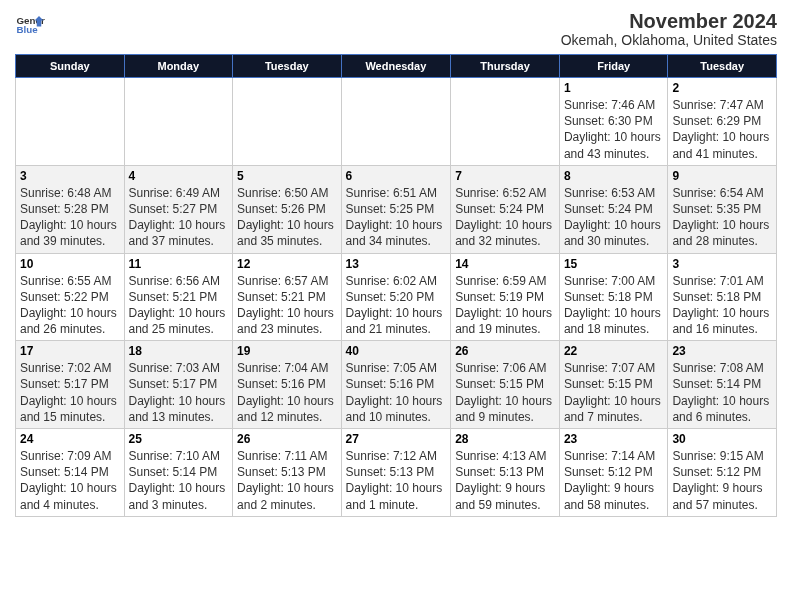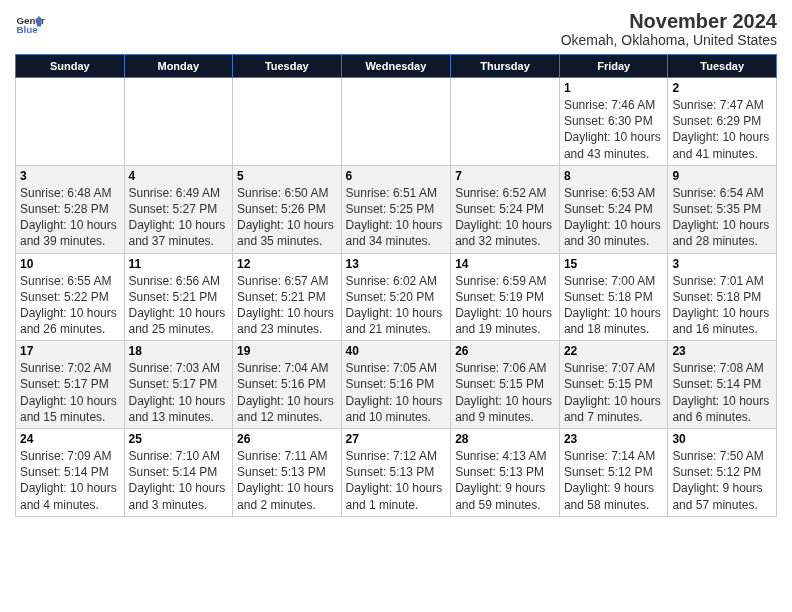--- a/index.html
+++ b/index.html
@@ -299,20 +299,20 @@
 Daylight: 9 hours and 59 minutes.</div>
           </td>
           <td>
             <span class="day-number">23</span>
             <div class="day-info">Sunrise: 7:14 AM
 Sunset: 5:12 PM
 Daylight: 9 hours and 58 minutes.</div>
           </td>
           <td>
             <span class="day-number">30</span>
-            <div class="day-info">Sunrise: 7:50 AM
+            <div class="day-info">Sunrise: 9:15 AM
 Sunset: 5:12 PM
 Daylight: 9 hours and 57 minutes.</div>
           </td>
         </tr>
       </tbody>
   </table>
 </div>
 
 </body></html>

